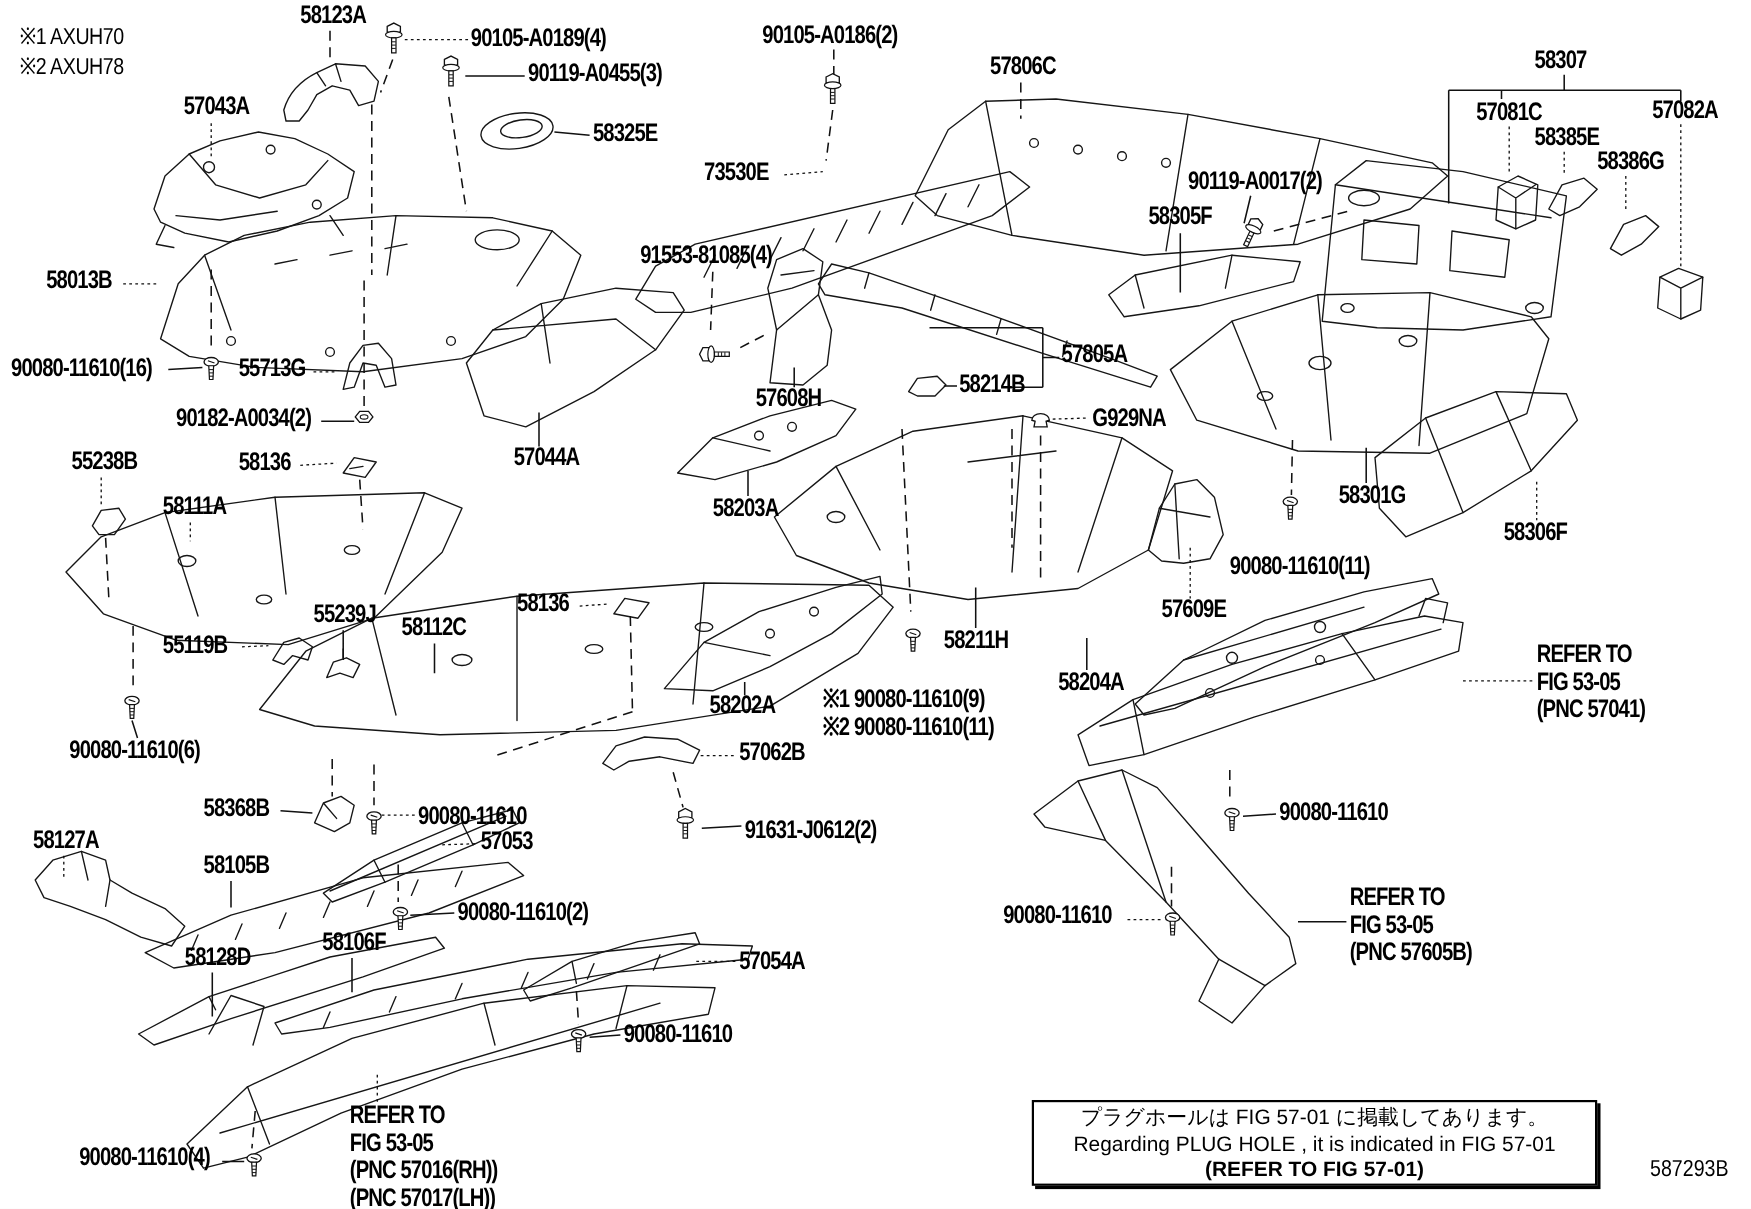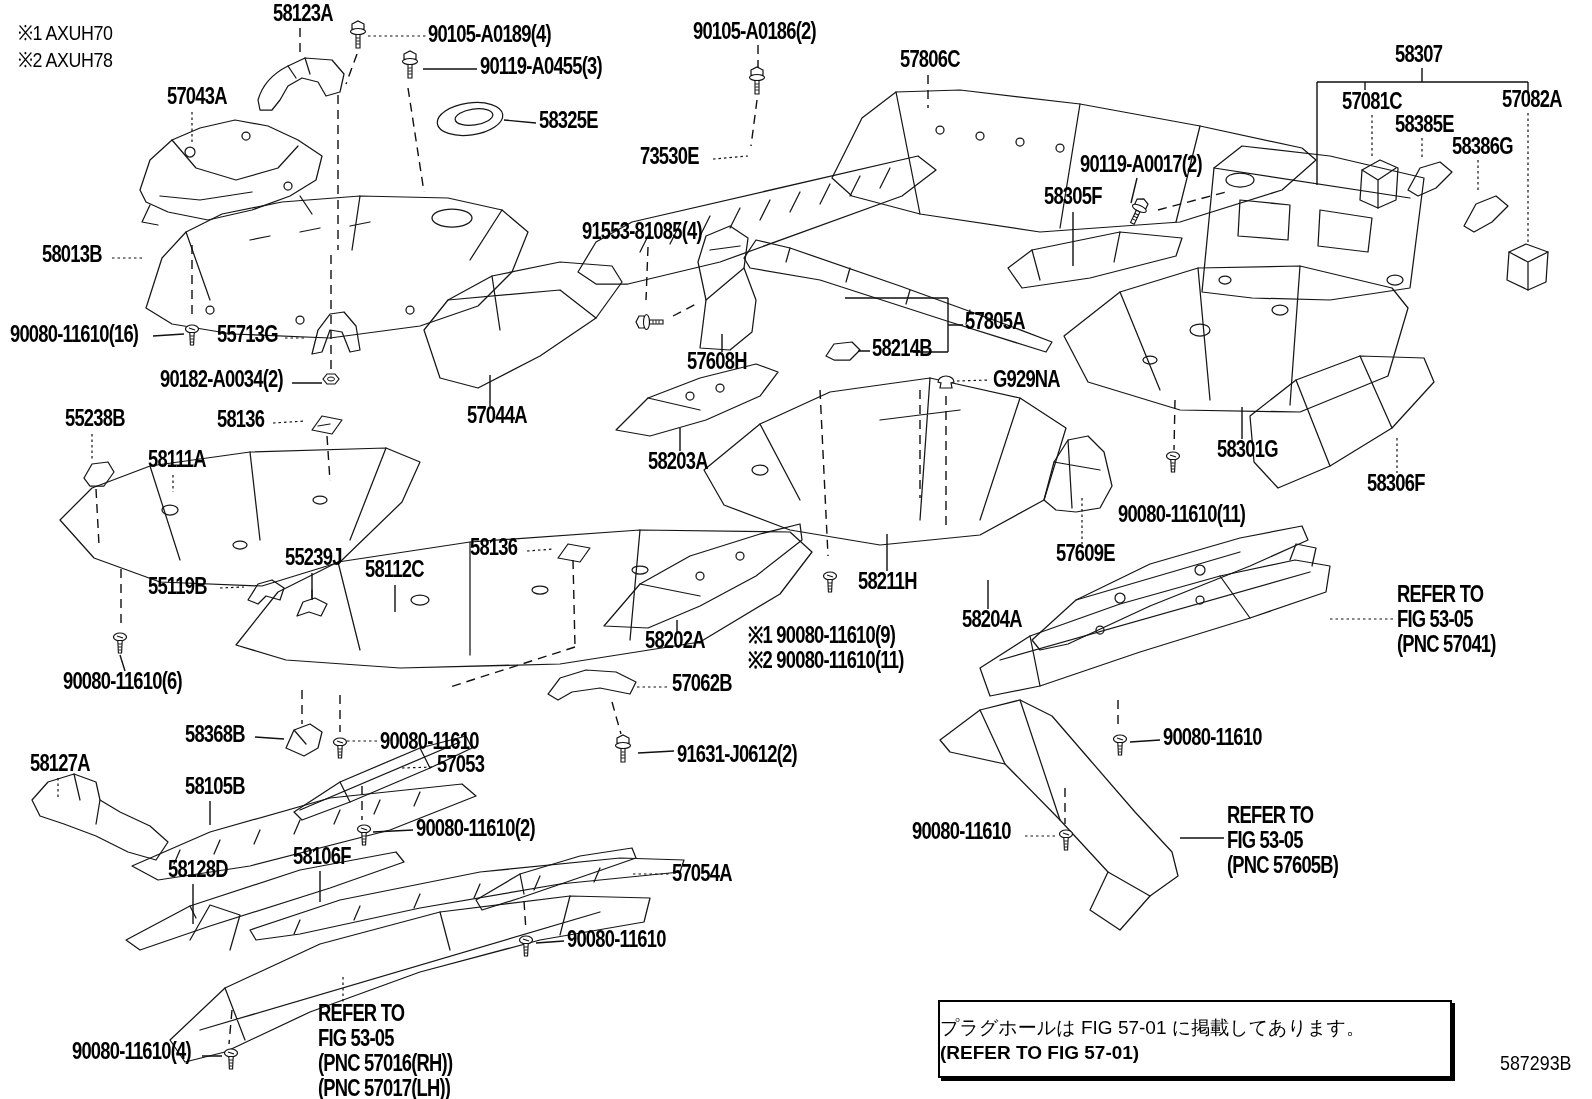--- a/index.html
+++ b/index.html
@@ -6,21 +6,21 @@
   .stage{position:relative;width:1592px;height:1099px;background:#ffffff;overflow:hidden;
          font-family:Liberation Sans, sans-serif;color:#000;padding-left:12px;}
   svg.art{position:absolute;left:0;top:0;}
   .lbl{position:absolute;font-size:23px;font-weight:700;letter-spacing:-1px;line-height:1;
        white-space:pre;transform:scaleX(0.80);transform-origin:0 0;}
   .note-line{position:absolute;font-size:21px;font-weight:400;letter-spacing:-0.5px;
        transform:scaleX(0.85);transform-origin:0 0;white-space:pre;}
   .refer{position:absolute;font-size:23px;font-weight:700;letter-spacing:-1px;line-height:25px;
        transform:scaleX(0.80);transform-origin:0 0;white-space:pre;}
   .fnbox{position:absolute;left:938px;top:1000px;width:510px;height:74px;border:2px solid #000;
-       box-shadow:3px 3px 0 0 #000;display:flex;flex-direction:column;
+       box-shadow:3px 3px 0 0 #000;display:flex;flex-direction:column;align-items:center;
        justify-content:center;gap:1px;background:#fff;}
   .fn-jp,.fn-en{font-size:19px;font-weight:400;letter-spacing:0;}
   .fn-ref{font-size:19px;font-weight:700;letter-spacing:0;}
   .diag-code{position:absolute;left:1500px;top:1051px;font-size:21px;font-weight:400;
        transform:scaleX(0.85);transform-origin:0 0;}
   .labels-layer{position:absolute;inset:0;}
 </style>
 </head>
 <body>
 
@@ -399,17 +399,18 @@
     </div>
 
   <div class="labels-layer" id="refer-layer">
       <div class="refer" style="left: 1397px; top: 582px;"><div>REFER TO</div><div>FIG 53-05</div><div>(PNC 57041)</div></div>
       <div class="refer" style="left: 1227px; top: 803px;"><div>REFER TO</div><div>FIG 53-05</div><div>(PNC 57605B)</div></div>
       <div class="refer" style="left: 318px; top: 1001px;"><div>REFER TO</div><div>FIG 53-05</div><div>(PNC 57016(RH))</div><div>(PNC 57017(LH))</div></div>
     </div>
 
   <div class="fnbox">
     <div class="fn-jp">プラグホールは FIG 57-01 に掲載してあります。</div>
+    <div class="fn-en">Regarding  PLUG  HOLE , it is indicated in FIG 57-01</div>
     <div class="fn-ref">(REFER TO FIG 57-01)</div>
   </div>
 
   <div class="diag-code">587293B</div>
 </div>
 
 </body></html>

